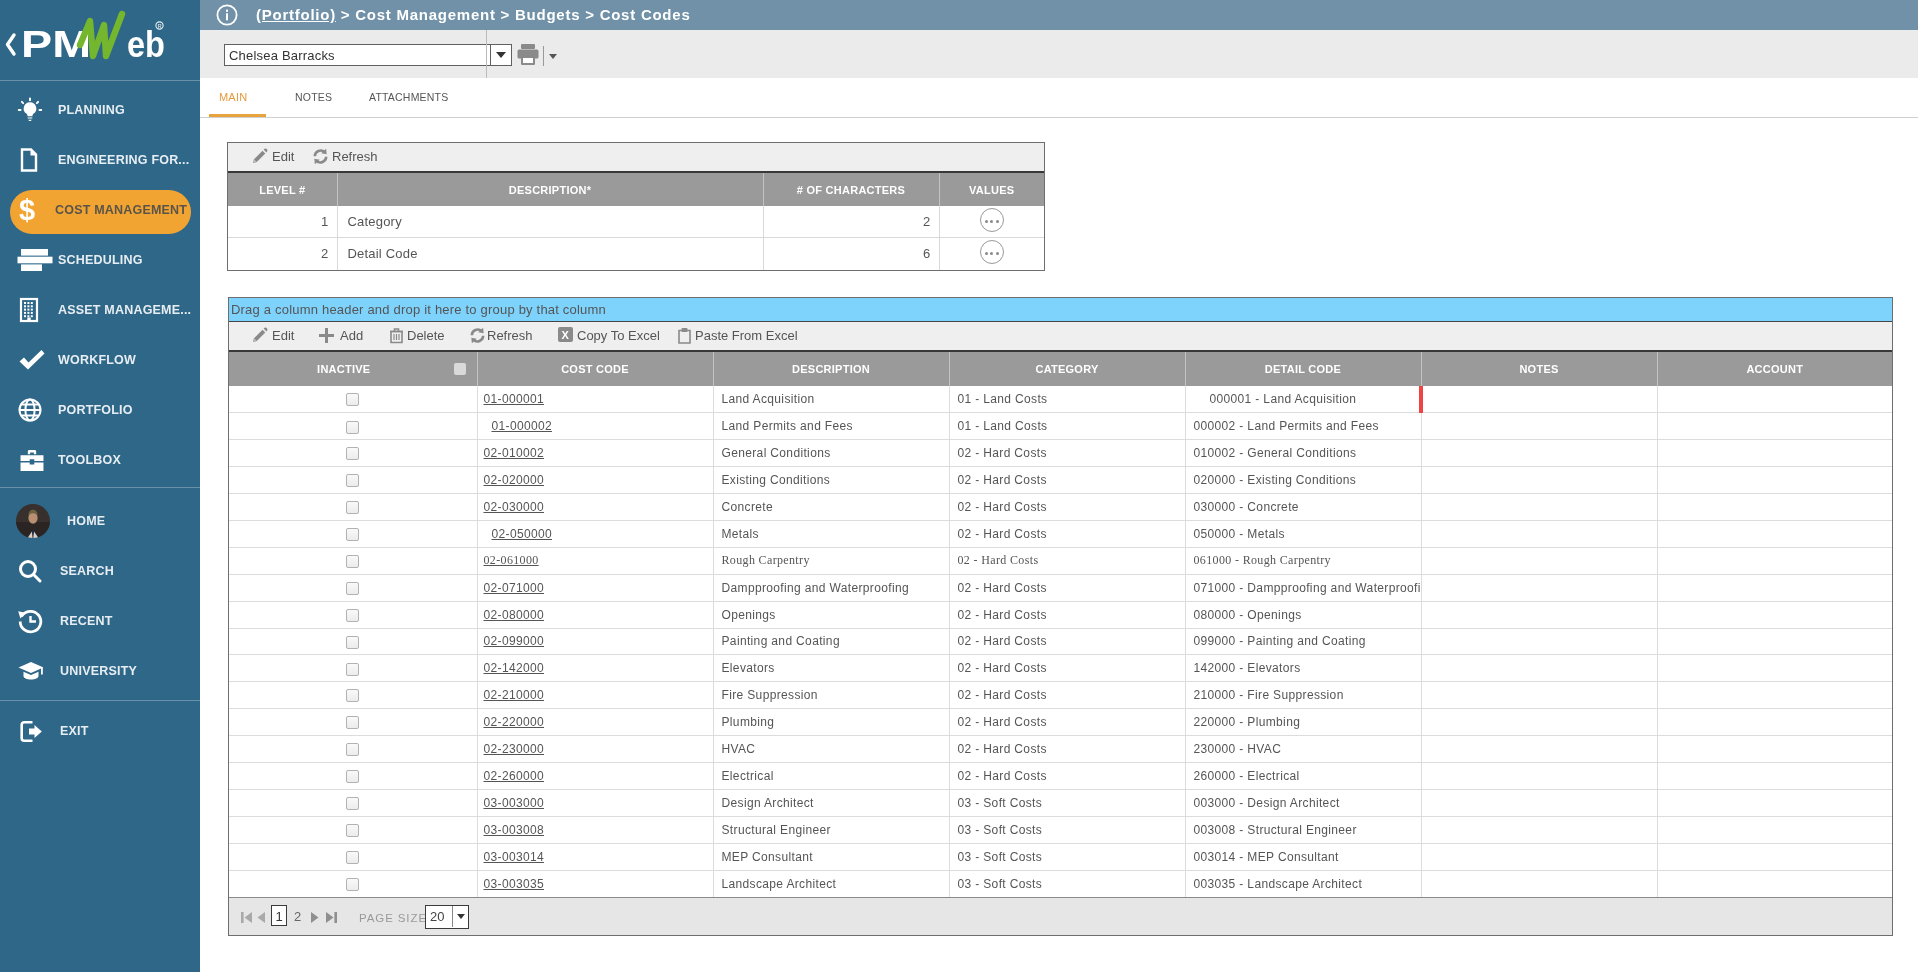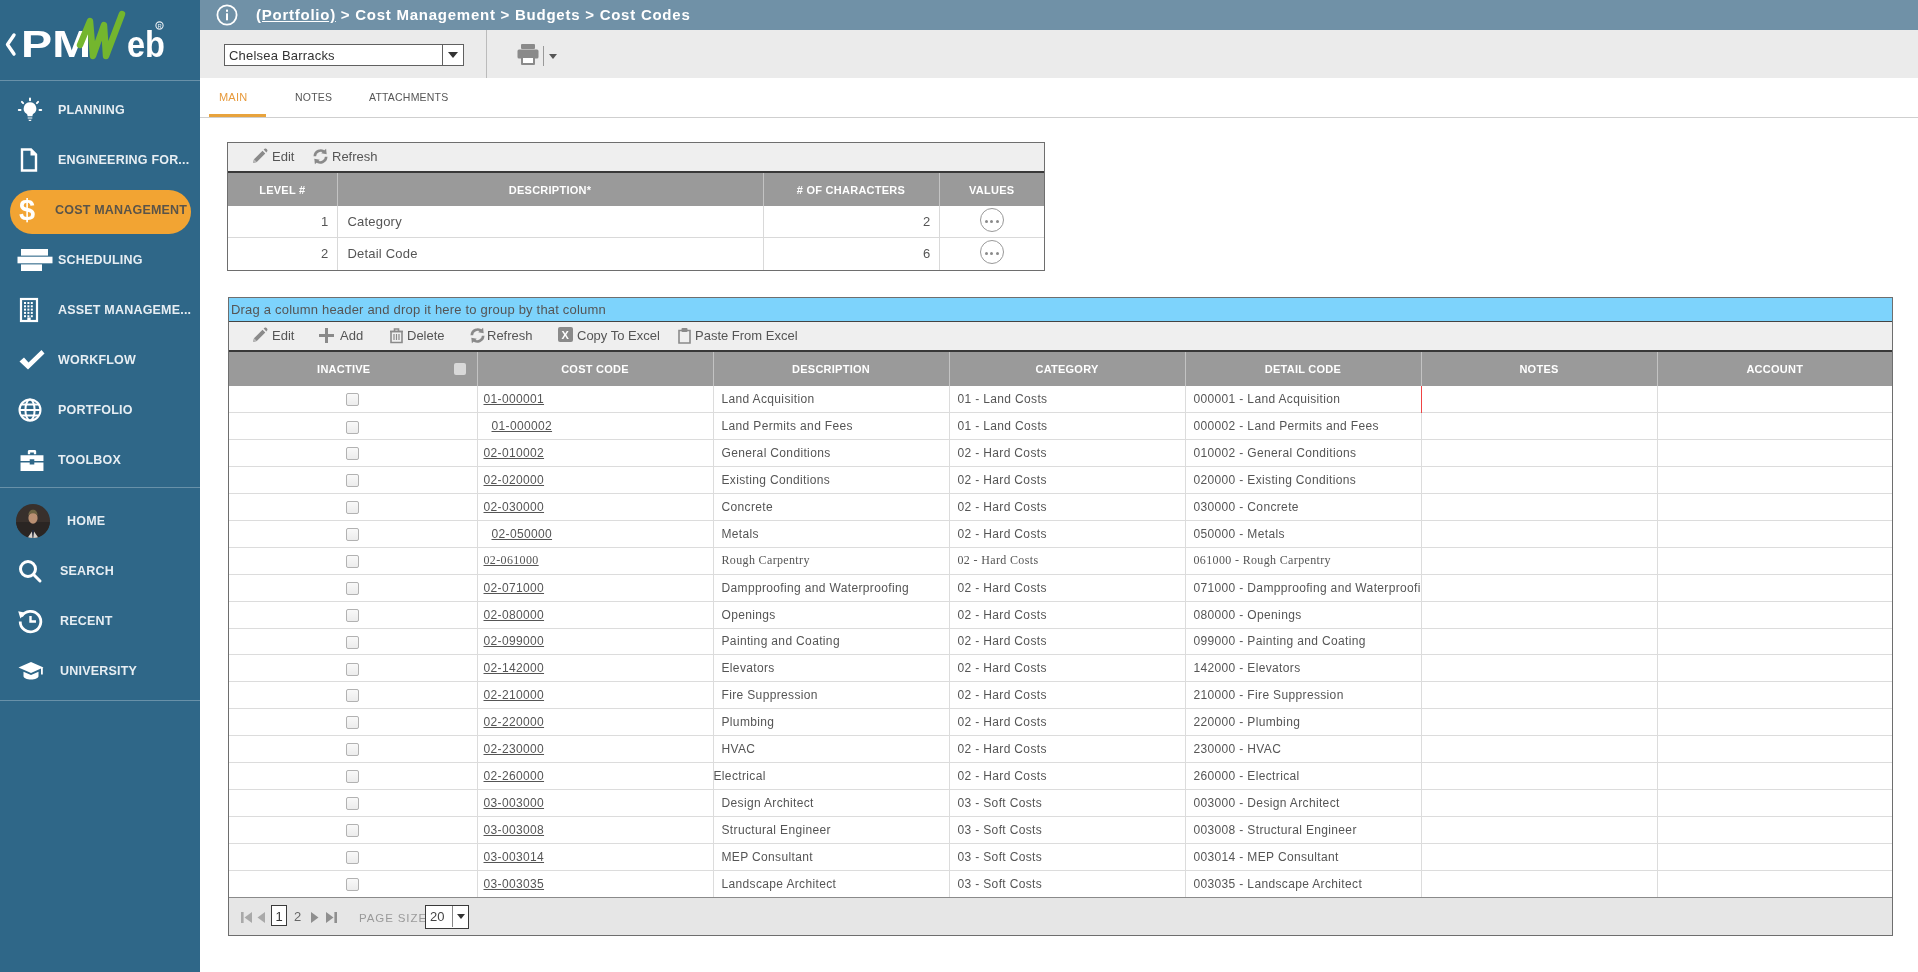--- a/index.html
+++ b/index.html
@@ -156,31 +156,38 @@
     <div class="nav" style="top:646px">
       <svg width="28" height="24" viewBox="0 0 28 24">
         <g fill="#fff">
           <path d="M14 3L1.5 8.5 14 14l10-4.4v5.9h1.8V8.8L26.5 8.5z"></path>
           <path d="M6.5 12.8v4.4c0 1.6 3.4 3.3 7.5 3.3s7.5-1.7 7.5-3.3v-4.4L14 16.1z"></path>
         </g>
       </svg>
       <span class="lb" style="left:60px">UNIVERSITY</span>
     </div>
     <div class="sep" style="top:700px"></div>
+    <div class="nav" style="top:706px">
+      <svg width="27" height="27" viewBox="0 0 27 27">
+        <path d="M15.5 4.2 H7.2 a2.5 2.5 0 0 0 -2.5 2.5 v13.6 a2.5 2.5 0 0 0 2.5 2.5 h8.3" fill="none" stroke="#fff" stroke-width="2.6"></path>
+        <path fill="#fff" d="M12 10.4 h5.5 V7 l7.3 6.5 -7.3 6.5 v-3.4 H12z"></path>
+      </svg>
+      <span class="lb" style="left:60px">EXIT</span>
+    </div>
   </div>
 <div id="topbar">
     <svg class="abs" style="left:16px;top:4px" width="22" height="22" viewBox="0 0 22 22">
       <circle cx="11" cy="11" r="9.6" fill="none" stroke="#fff" stroke-width="1.8"></circle>
       <rect x="10" y="9.3" width="2" height="7" fill="#fff"></rect>
       <rect x="10" y="5.6" width="2" height="2.2" fill="#fff"></rect>
     </svg>
     <div class="abs" style="left:56px;top:6px;font-size:15px;font-weight:bold;letter-spacing:.75px"><span style="text-decoration:underline">(Portfolio)</span> &gt; Cost Management &gt; Budgets &gt; Cost Codes</div>
   </div>
 <div id="bar2">
-    <div class="abs" style="left:24px;top:14px;width:240px;height:22px;background:#fff;border:1px solid #606060">
+    <div class="abs" style="left:24px;top:14px;width:288px;height:22px;background:#fff;border:1px solid #606060">
       <span style="position:absolute;left:4px;top:3px;font-size:13px;color:#333;letter-spacing:.2px">Chelsea Barracks</span>
       <span style="position:absolute;right:0;top:0;width:21px;height:20px;border-left:1px solid #606060">
         <span style="position:absolute;left:5px;top:7px;width:0;height:0;border-left:5.5px solid transparent;border-right:5.5px solid transparent;border-top:6px solid #333"></span>
       </span>
     </div>
     <div class="abs" style="left:286px;top:0;width:1px;height:48px;background:#bbb"></div>
     <svg class="abs" style="left:316px;top:13px" width="24" height="23" viewBox="0 0 24 23">
       <g fill="#8a8a8a">
         <rect x="5" y="1" width="14" height="5" rx="1"></rect>
         <rect x="1.5" y="6.5" width="21" height="9" rx="1.5"></rect>
@@ -284,21 +291,21 @@
           <td style="width:236px">CATEGORY</td>
           <td style="width:236px">DETAIL CODE</td>
           <td style="width:236px">NOTES</td>
           <td>ACCOUNT</td>
         </tr>
         <tr class="cell2" style="height:26.9px;border-bottom:1px solid #dcdcdc;">
           <td style="text-align:center;border-right:1px solid #dcdcdc"><span class="chk"></span></td>
           <td style="padding-left:6px;border-right:1px solid #dcdcdc"><a class="cc">01-000001</a></td>
           <td style="padding-left:8px;border-right:1px solid #dcdcdc;white-space:nowrap;overflow:hidden">Land Acquisition</td>
           <td style="padding-left:8px;border-right:1px solid #dcdcdc">01 - Land Costs</td>
-          <td style="padding-left:8px;border-right:1px solid #ef4444;white-space:nowrap;overflow:hidden">000001 - Land Acquisition</td>
+          <td style="padding-left:24px;border-right:4px solid #ef4444;white-space:nowrap;overflow:hidden">000001 - Land Acquisition</td>
           <td style="border-right:1px solid #dcdcdc"></td>
           <td></td>
         </tr>
         <tr class="cell2" style="height:26.9px;border-bottom:1px solid #dcdcdc;">
           <td style="text-align:center;border-right:1px solid #dcdcdc"><span class="chk"></span></td>
           <td style="padding-left:14px;border-right:1px solid #dcdcdc"><a class="cc">01-000002</a></td>
           <td style="padding-left:8px;border-right:1px solid #dcdcdc;white-space:nowrap;overflow:hidden">Land Permits and Fees</td>
           <td style="padding-left:8px;border-right:1px solid #dcdcdc">01 - Land Costs</td>
           <td style="padding-left:8px;border-right:1px solid #dcdcdc;white-space:nowrap;overflow:hidden">000002 - Land Permits and Fees</td>
           <td style="border-right:1px solid #dcdcdc"></td>
@@ -408,21 +415,21 @@
           <td style="padding-left:6px;border-right:1px solid #dcdcdc"><a class="cc">02-230000</a></td>
           <td style="padding-left:8px;border-right:1px solid #dcdcdc;white-space:nowrap;overflow:hidden">HVAC</td>
           <td style="padding-left:8px;border-right:1px solid #dcdcdc">02 - Hard Costs</td>
           <td style="padding-left:8px;border-right:1px solid #dcdcdc;white-space:nowrap;overflow:hidden">230000 - HVAC</td>
           <td style="border-right:1px solid #dcdcdc"></td>
           <td></td>
         </tr>
         <tr class="cell2" style="height:26.9px;border-bottom:1px solid #dcdcdc;">
           <td style="text-align:center;border-right:1px solid #dcdcdc"><span class="chk"></span></td>
           <td style="padding-left:6px;border-right:1px solid #dcdcdc"><a class="cc">02-260000</a></td>
-          <td style="border-right:1px solid #dcdcdc;white-space:nowrap;overflow:hidden">Electrical</td>
+          <td style="padding-left:8px;border-right:1px solid #dcdcdc;white-space:nowrap;overflow:hidden">Electrical</td>
           <td style="padding-left:8px;border-right:1px solid #dcdcdc">02 - Hard Costs</td>
           <td style="padding-left:8px;border-right:1px solid #dcdcdc;white-space:nowrap;overflow:hidden">260000 - Electrical</td>
           <td style="border-right:1px solid #dcdcdc"></td>
           <td></td>
         </tr>
         <tr class="cell2" style="height:26.9px;border-bottom:1px solid #dcdcdc;">
           <td style="text-align:center;border-right:1px solid #dcdcdc"><span class="chk"></span></td>
           <td style="padding-left:6px;border-right:1px solid #dcdcdc"><a class="cc">03-003000</a></td>
           <td style="padding-left:8px;border-right:1px solid #dcdcdc;white-space:nowrap;overflow:hidden">Design Architect</td>
           <td style="padding-left:8px;border-right:1px solid #dcdcdc">03 - Soft Costs</td>

